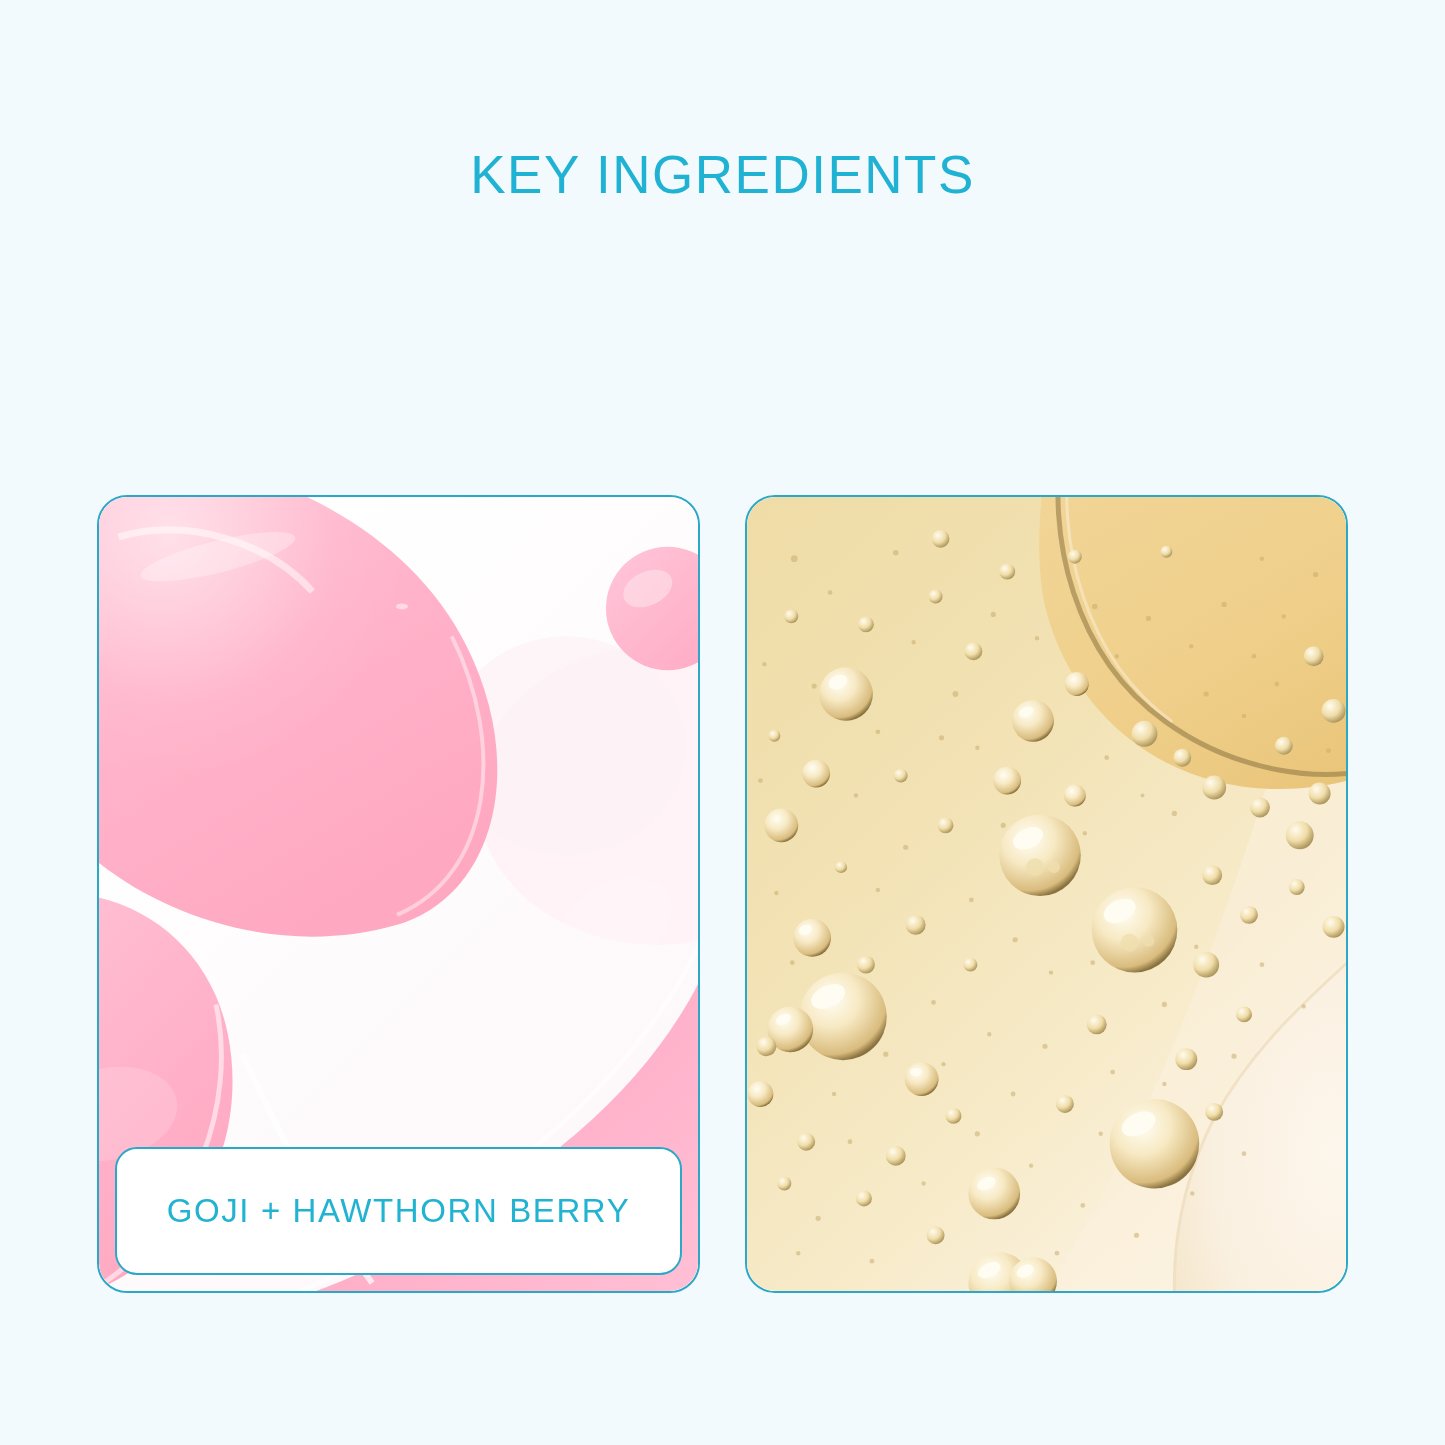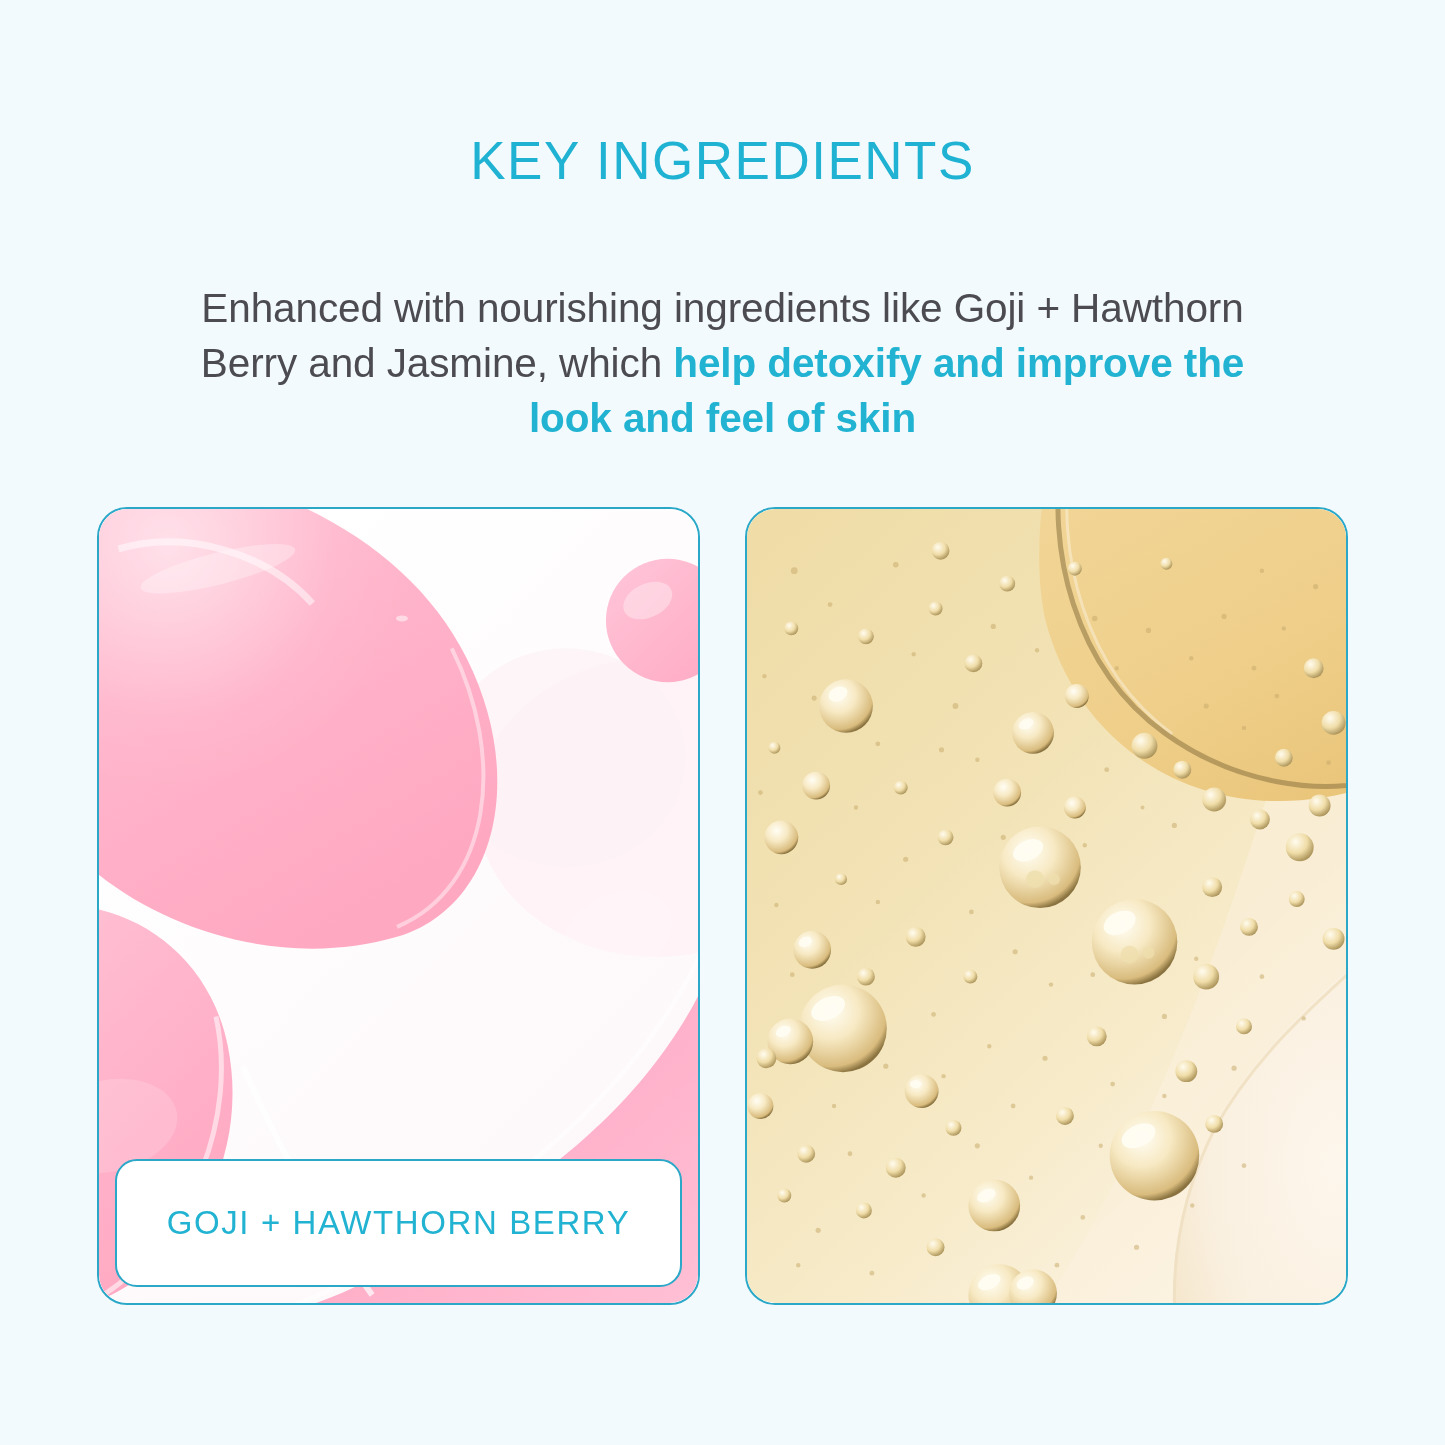--- a/index.html
+++ b/index.html
@@ -24,21 +24,21 @@
 
   
   .header {
     position: absolute;
     top: 132px;
     left: 0;
     width: 1445px;
     text-align: center;
   }
   .page-title {
-    margin: 0;
+    margin: 14px;
     font-family: "Liberation Sans", sans-serif;
     font-size: 53px;
     font-weight: 500;
     letter-spacing: 1.5px;
     color: #20b2d2;
     line-height: 1.08;
     text-transform: uppercase;
   }
 
   .subtitle {
@@ -62,21 +62,20 @@
 
   
   .cards {
     position: absolute;
     top: 495px;
     left: 97px;
     width: 1251px;
     height: 885px;
     display: flex;
     justify-content: space-between;
-    margin-top: 12px;
   }
 
   .card {
     position: relative;
     width: 603px;
     height: 798px;
     border: 2px solid #2ba8c8;
     border-radius: 30px;
     background: #ffffff;
     overflow: hidden;
@@ -123,21 +122,20 @@
 </style>
 </head>
 <body>
 
 <div class="page">
 
   <div class="header">
     <h1 class="page-title">KEY INGREDIENTS</h1>
   </div>
 
-  <p class="subtitle"><span>Enhanced with nourishing ingredients like Goji + Hawthorn Berry and Jasmine, which </span><span class="hl">help detoxify and improve the look and feel of skin</span></p>
 
   <div class="cards">
 
     <div class="card">
       <div class="card-media">
         <svg viewBox="0 0 603 798" preserveAspectRatio="xMidYMid slice" aria-hidden="true">
           <defs>
             <linearGradient id="pkA" x1="0" y1="0" x2="0.6" y2="1">
               <stop offset="0%" stop-color="#FFC3D6"></stop>
               <stop offset="45%" stop-color="#FFB6CC"></stop>

